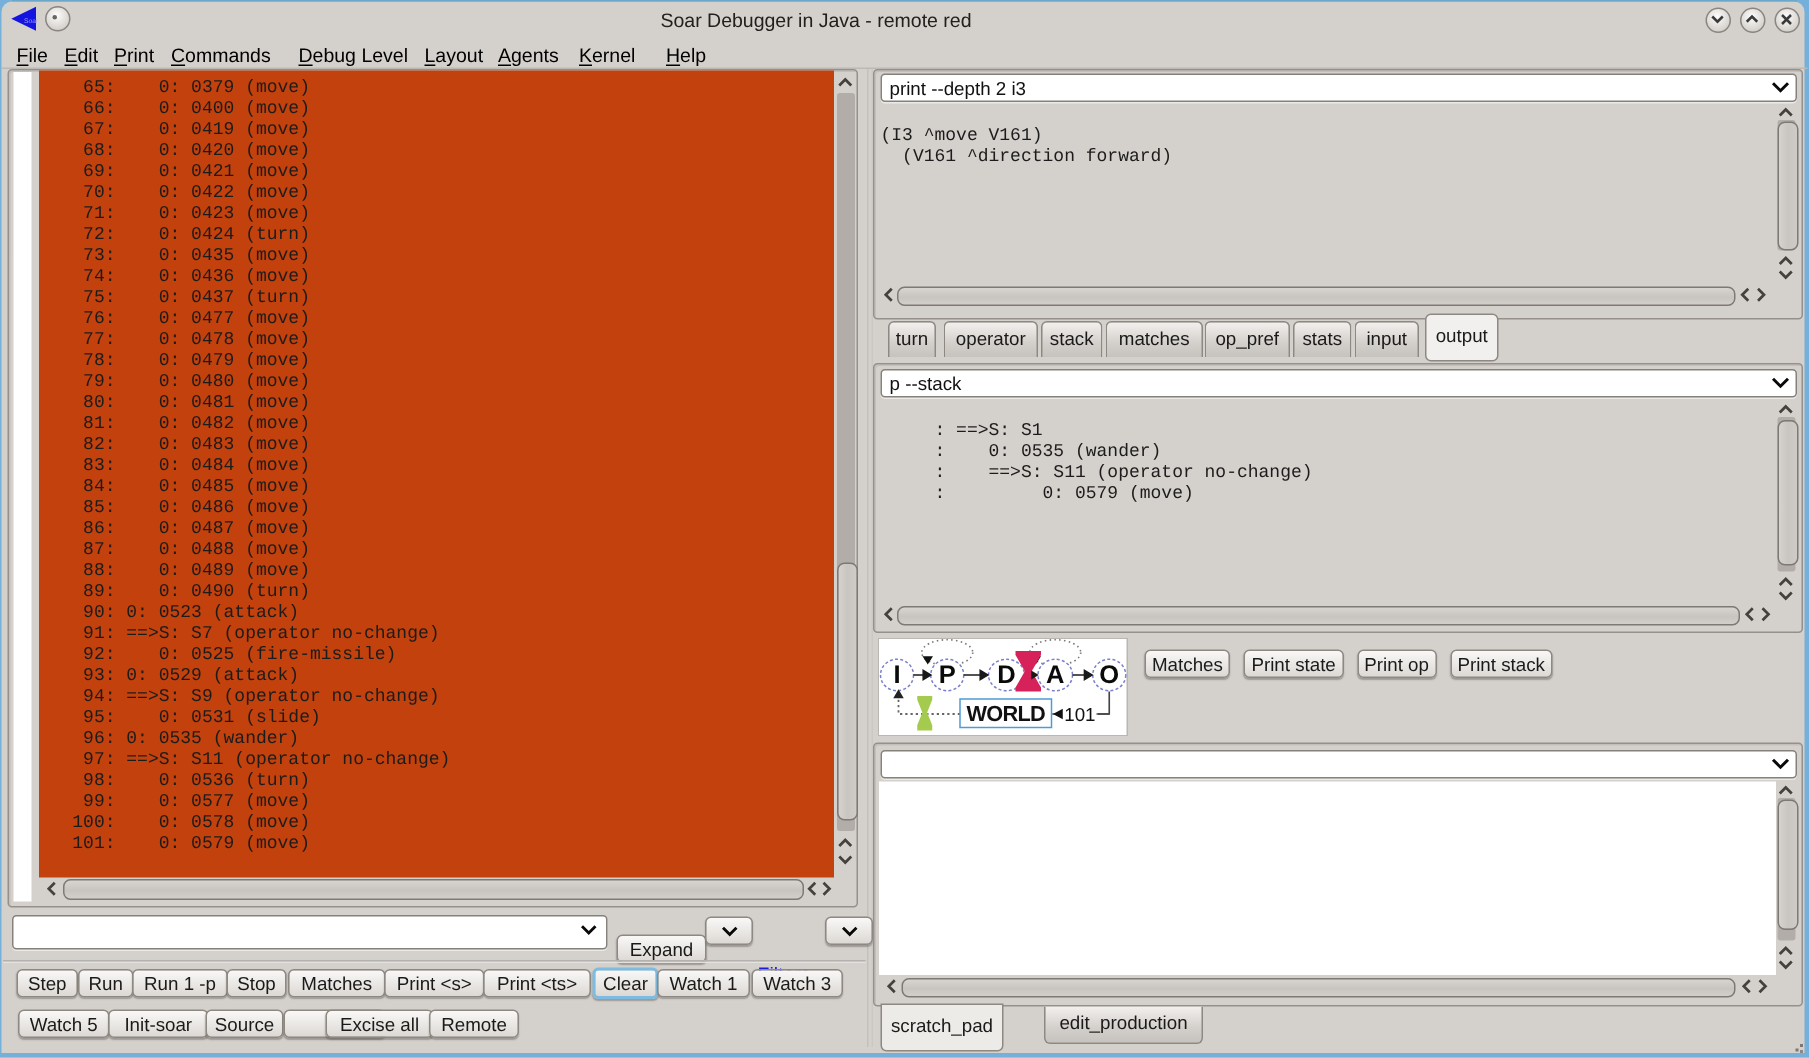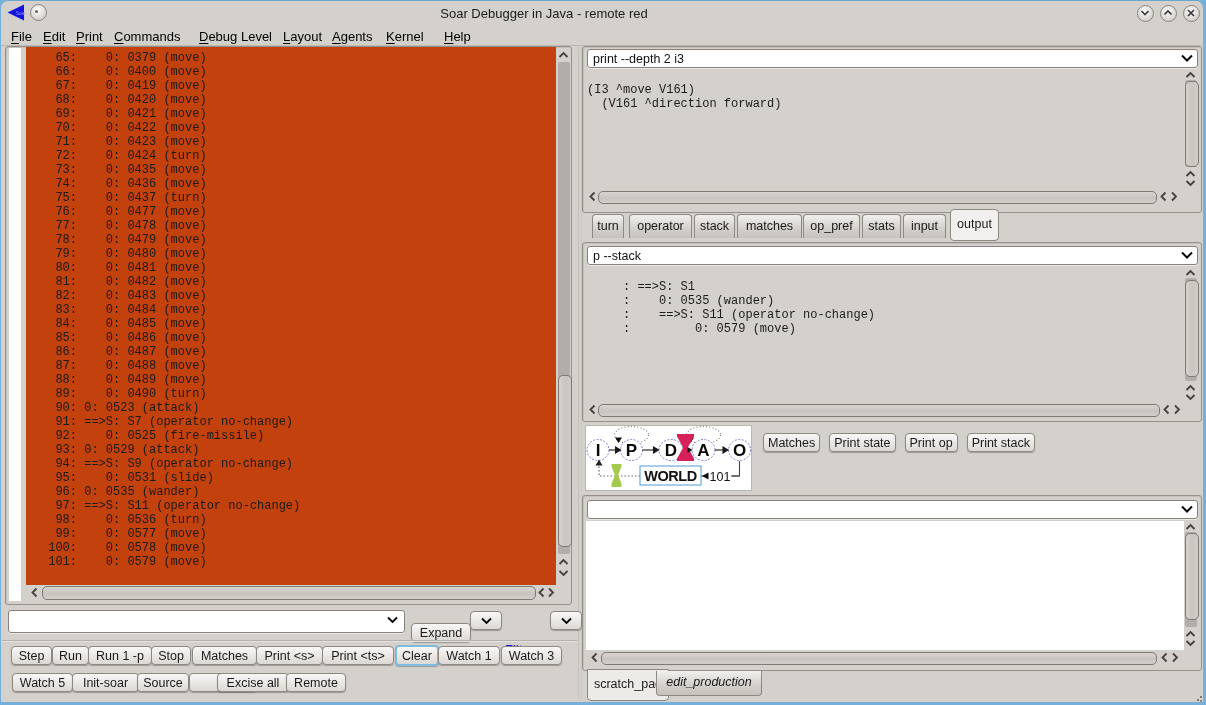--- a/index.html
+++ b/index.html
@@ -308,16 +308,16 @@
   </svg>
 <div class="hthumb" style="left:601px;top:652px;width:554px;height:11px;"></div>
 <svg class="abs" style="left:1160px;top:651px" width="10" height="13">
     <path d="M6.5 2.5 L2.5 6.5 L6.5 10.5" stroke="#45413d" stroke-width="1.8" fill="none"></path>
   </svg>
 <svg class="abs" style="left:1170px;top:651px" width="10" height="13">
     <path d="M3 2.5 L7 6.5 L3 10.5" stroke="#45413d" stroke-width="1.8" fill="none"></path>
   </svg>
 
 <div class="tab" style="left:587px;top:669px;width:80px;height:30px;line-height:28px;border-radius:0 0 4px 4px;background:#edebe8;">scratch_pad</div>
-<div class="tab tbot" style="left:656px;top:671px;width:104px;font-style:italic;">edit_production</div>
+<div class="tab tbot" style="left:696px;top:671px;width:104px;">edit_production</div>
 <div class="abs" style="left:1197px;top:699px;width:2px;height:2px;background:#7c7772;"></div>
 <div class="abs" style="left:1200px;top:696px;width:2px;height:2px;background:#7c7772;"></div>
 <div class="abs" style="left:1200px;top:700px;width:2px;height:2px;background:#8c8782;"></div>
 
 </body></html>

